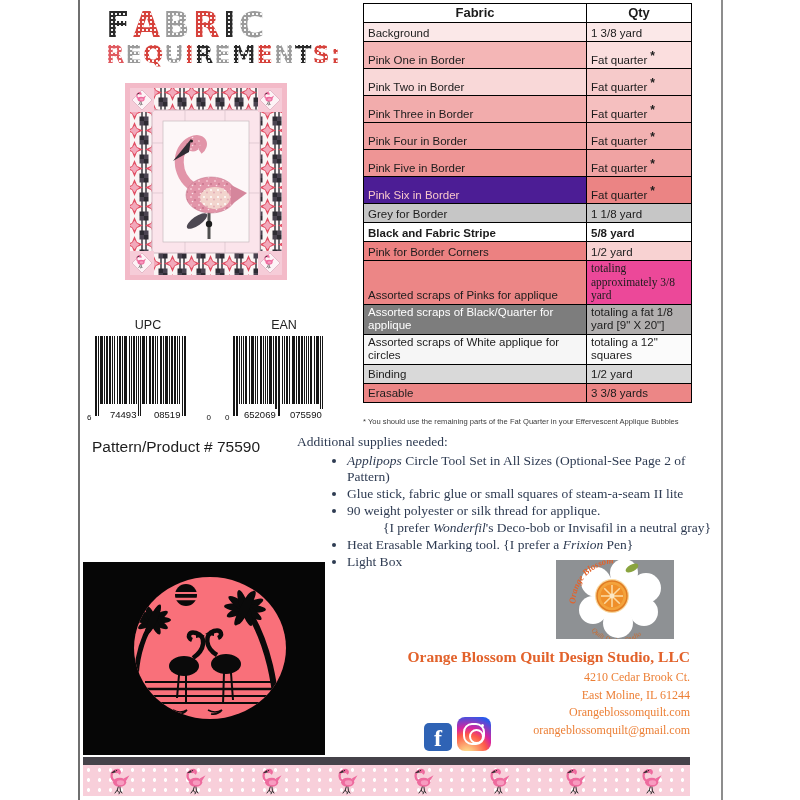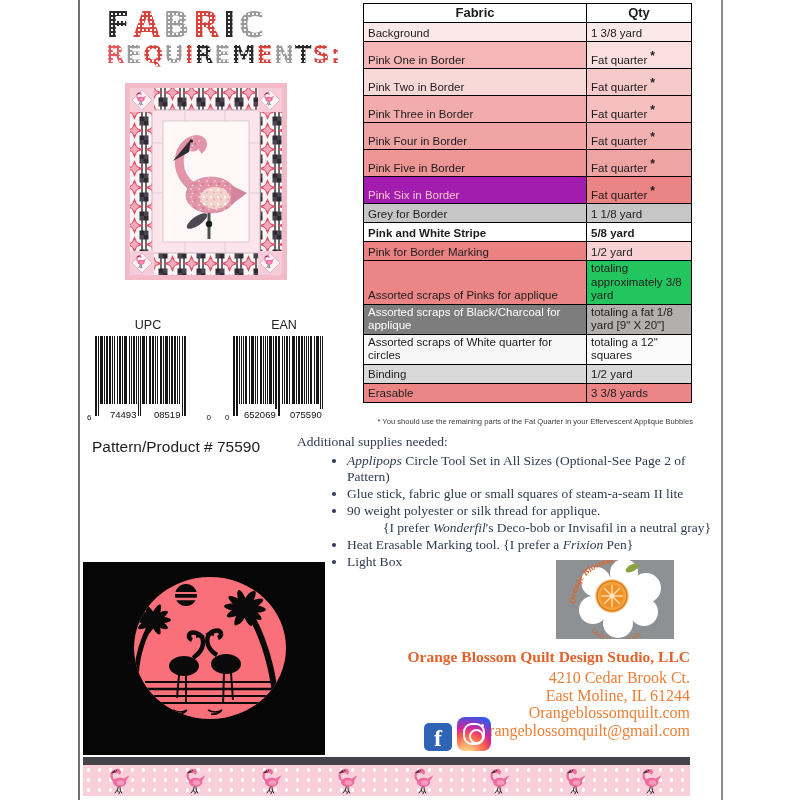--- a/index.html
+++ b/index.html
@@ -30,41 +30,41 @@
   .bc-edge{position:absolute;bottom:2px;font-size:8px;color:#111;}
   .pattern-no{position:absolute;left:92px;top:438px;font-size:15.5px;color:#1d1d1d;}
 
   
   .fabric-table{position:absolute;left:363px;top:3px;border-collapse:collapse;
      width:328px;font-size:11.5px;color:#1c1c1c;table-layout:fixed;}
   .fabric-table th,.fabric-table td{border:1px solid #000;padding:1px 4px;vertical-align:bottom;line-height:13.5px;}
   .fabric-table th{font-size:13px;font-weight:bold;text-align:center;height:16px;background:#fff;vertical-align:middle;}
   .fabric-table col.c1{width:223px;} .fabric-table col.c2{width:105px;}
   .ast{font-weight:bold;font-size:12px;vertical-align:4px;margin-left:3px;}
-  .footnote{position:absolute;left:363px;top:417px;width:330px;text-align:right;
+  .footnote{position:absolute;left:363px;top:417px;width:330px;text-align:left;
      font-size:7.6px;color:#3a3a3a;}
 
   
   .supplies{position:absolute;left:297px;top:434px;width:420px;
      font-family:"Liberation Serif",serif;font-size:13.5px;color:#2e3b52;}
   .supplies ul{margin:3px 0 0 0;padding-left:50px;}
   .supplies li{margin-bottom:1.5px;line-height:15.5px;}
   .supplies li.subline{list-style:none;margin-left:36px;}
   .it{font-style:italic;}
 
   
   .quilt-img{position:absolute;left:125px;top:83px;}
   .sunset-img{position:absolute;left:83px;top:562px;}
   .logo-img{position:absolute;left:556px;top:560px;}
 
   
   .contact{position:absolute;left:350px;top:648px;width:340px;text-align:right;
      font-family:"Liberation Serif",serif;}
   .contact .cname{font-size:15.5px;font-weight:bold;color:var(--accent-orange,#e2622b);margin-bottom:3px;}
-  .contact .cline{font-size:16px;color:var(--contact-orange,#ec7f35);line-height:17.5px;}
+  .contact .cline{font-size:12px;color:var(--contact-orange,#ec7f35);line-height:17.5px;}
 
   .social{position:absolute;left:424px;top:717px;display:flex;align-items:flex-end;}
   .fb-icon{width:28px;height:28px;border-radius:5px;background:#2f63b5;color:#fff;
      font-family:"Liberation Serif",serif;font-weight:bold;font-size:24px;line-height:30px;
      text-align:center;overflow:hidden;}
   .ig-icon{width:34px;height:34px;margin-left:5px;border-radius:8px;position:relative;
      background:radial-gradient(circle at 30% 110%,#fdf497 0%,#fd5949 45%,#d6249f 60%,#285aeb 90%);}
   .ig-icon .lens{position:absolute;inset:6px;border:2.5px solid #fff;border-radius:9px;}
   .ig-icon .ring{position:absolute;left:11.5px;top:11.5px;width:11px;height:11px;border:2.5px solid #fff;border-radius:50%;}
   .ig-icon .dot{position:absolute;right:7px;top:7px;width:3px;height:3px;border-radius:50%;background:#fff;}
@@ -273,45 +273,45 @@
         </tr>
         <tr>
           <td style="background: rgb(240, 163, 163); height: 24px;">Pink Four in Border</td>
           <td style="background: rgb(242, 177, 177);">Fat quarter<span class="ast">*</span></td>
         </tr>
         <tr>
           <td style="background: rgb(238, 149, 149); height: 24px;">Pink Five in Border</td>
           <td style="background: rgb(240, 163, 163);">Fat quarter<span class="ast">*</span></td>
         </tr>
         <tr>
-          <td style="background: #a21caf; color: rgb(246, 198, 203); height: 24px;">Pink Six in Border</td>
+          <td style="background: #4c1d95; color: rgb(246, 198, 203); height: 24px;">Pink Six in Border</td>
           <td style="background: rgb(235, 132, 132);">Fat quarter<span class="ast">*</span></td>
         </tr>
         <tr>
           <td style="background: rgb(198, 198, 198); height: 16px;">Grey for Border</td>
           <td style="background: rgb(198, 198, 198);">1 1/8 yard</td>
         </tr>
         <tr>
-          <td style="background: rgb(255, 255, 255); font-weight: 700; height: 16px;">Pink and White Stripe</td>
+          <td style="background: rgb(255, 255, 255); font-weight: 700; height: 16px;">Black and Fabric Stripe</td>
           <td style="background: rgb(255, 255, 255); font-weight: 700;">5/8 yard</td>
         </tr>
         <tr>
-          <td style="background: rgb(236, 129, 129); height: 16px;">Pink for Border Marking</td>
+          <td style="background: rgb(236, 129, 129); height: 16px;">Pink for Border Corners</td>
           <td style="background: rgb(248, 210, 210);">1/2 yard</td>
         </tr>
         <tr>
           <td style="background: rgb(236, 134, 134);">Assorted scraps of Pinks for applique</td>
-          <td style="background: #22c55e;">totaling approximately 3/8 yard</td>
-        </tr>
-        <tr>
-          <td style="background: rgb(125, 125, 125); color: rgb(255, 255, 255);">Assorted scraps of Black/Charcoal for applique</td>
+          <td style="background: #ec4899; font-family: Liberation Serif, serif;">totaling approximately 3/8 yard</td>
+        </tr>
+        <tr>
+          <td style="background: rgb(125, 125, 125); color: rgb(255, 255, 255);">Assorted scraps of Black/Quarter for applique</td>
           <td style="background: rgb(178, 175, 175);">totaling a fat 1/8 yard [9" X 20"]</td>
         </tr>
         <tr>
-          <td style="background: rgb(246, 246, 246);">Assorted scraps of White quarter for circles</td>
+          <td style="background: rgb(246, 246, 246);">Assorted scraps of White applique for circles</td>
           <td style="background: rgb(251, 251, 251);">totaling a 12" squares</td>
         </tr>
         <tr>
           <td style="background: rgb(217, 217, 217); height: 16px;">Binding</td>
           <td style="background: rgb(217, 217, 217);">1/2 yard</td>
         </tr>
         <tr>
           <td style="background: rgb(236, 134, 134); height: 16px;">Erasable</td>
           <td style="background: rgb(236, 134, 134);">3 3/8 yards</td>
         </tr>

